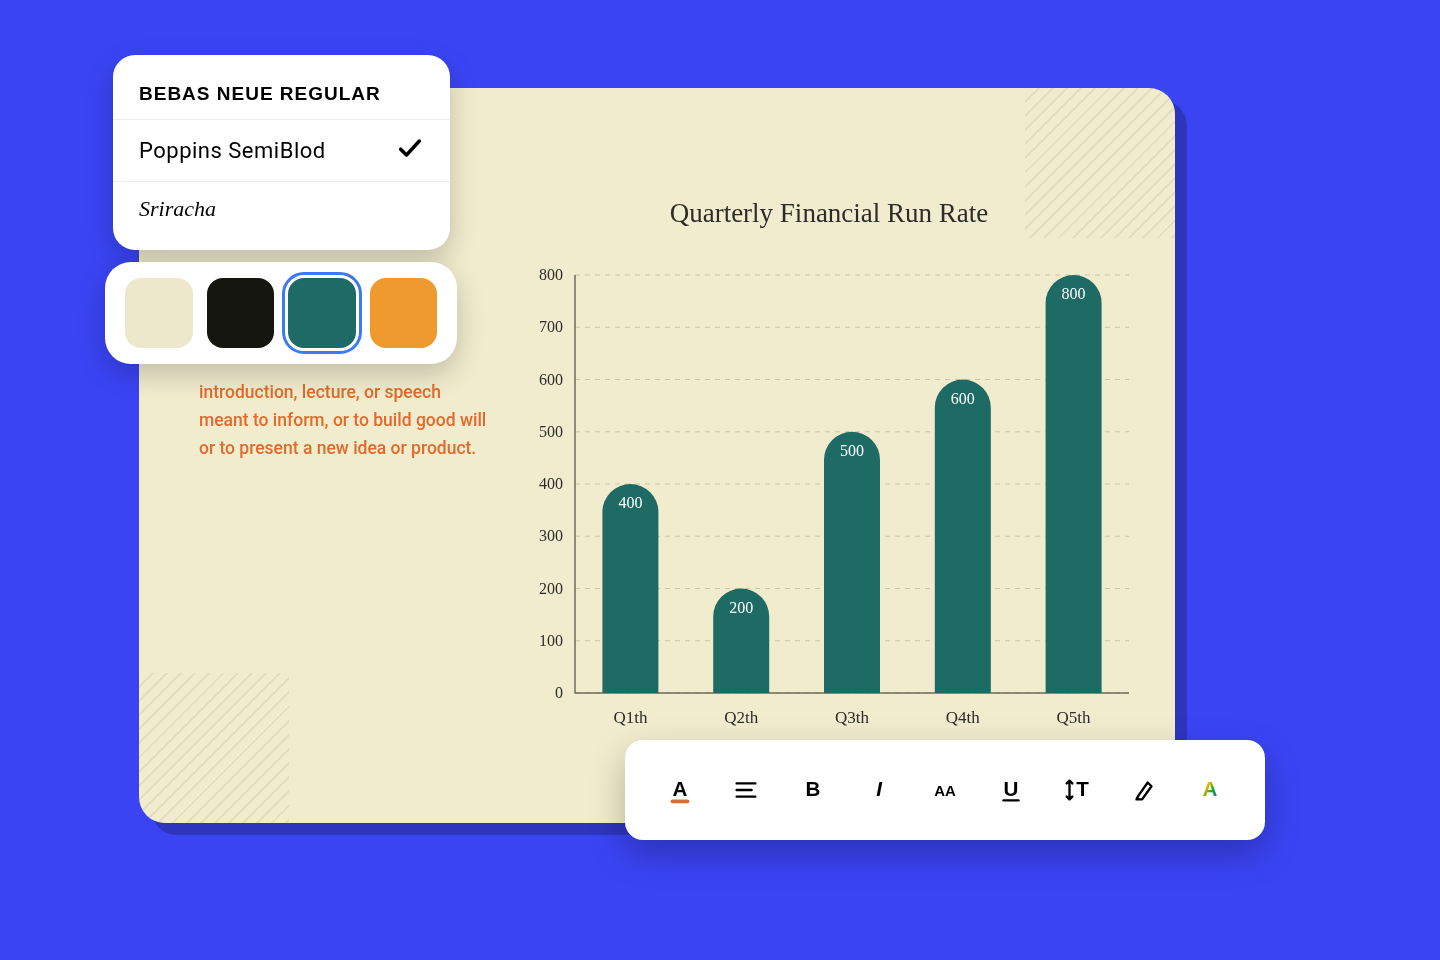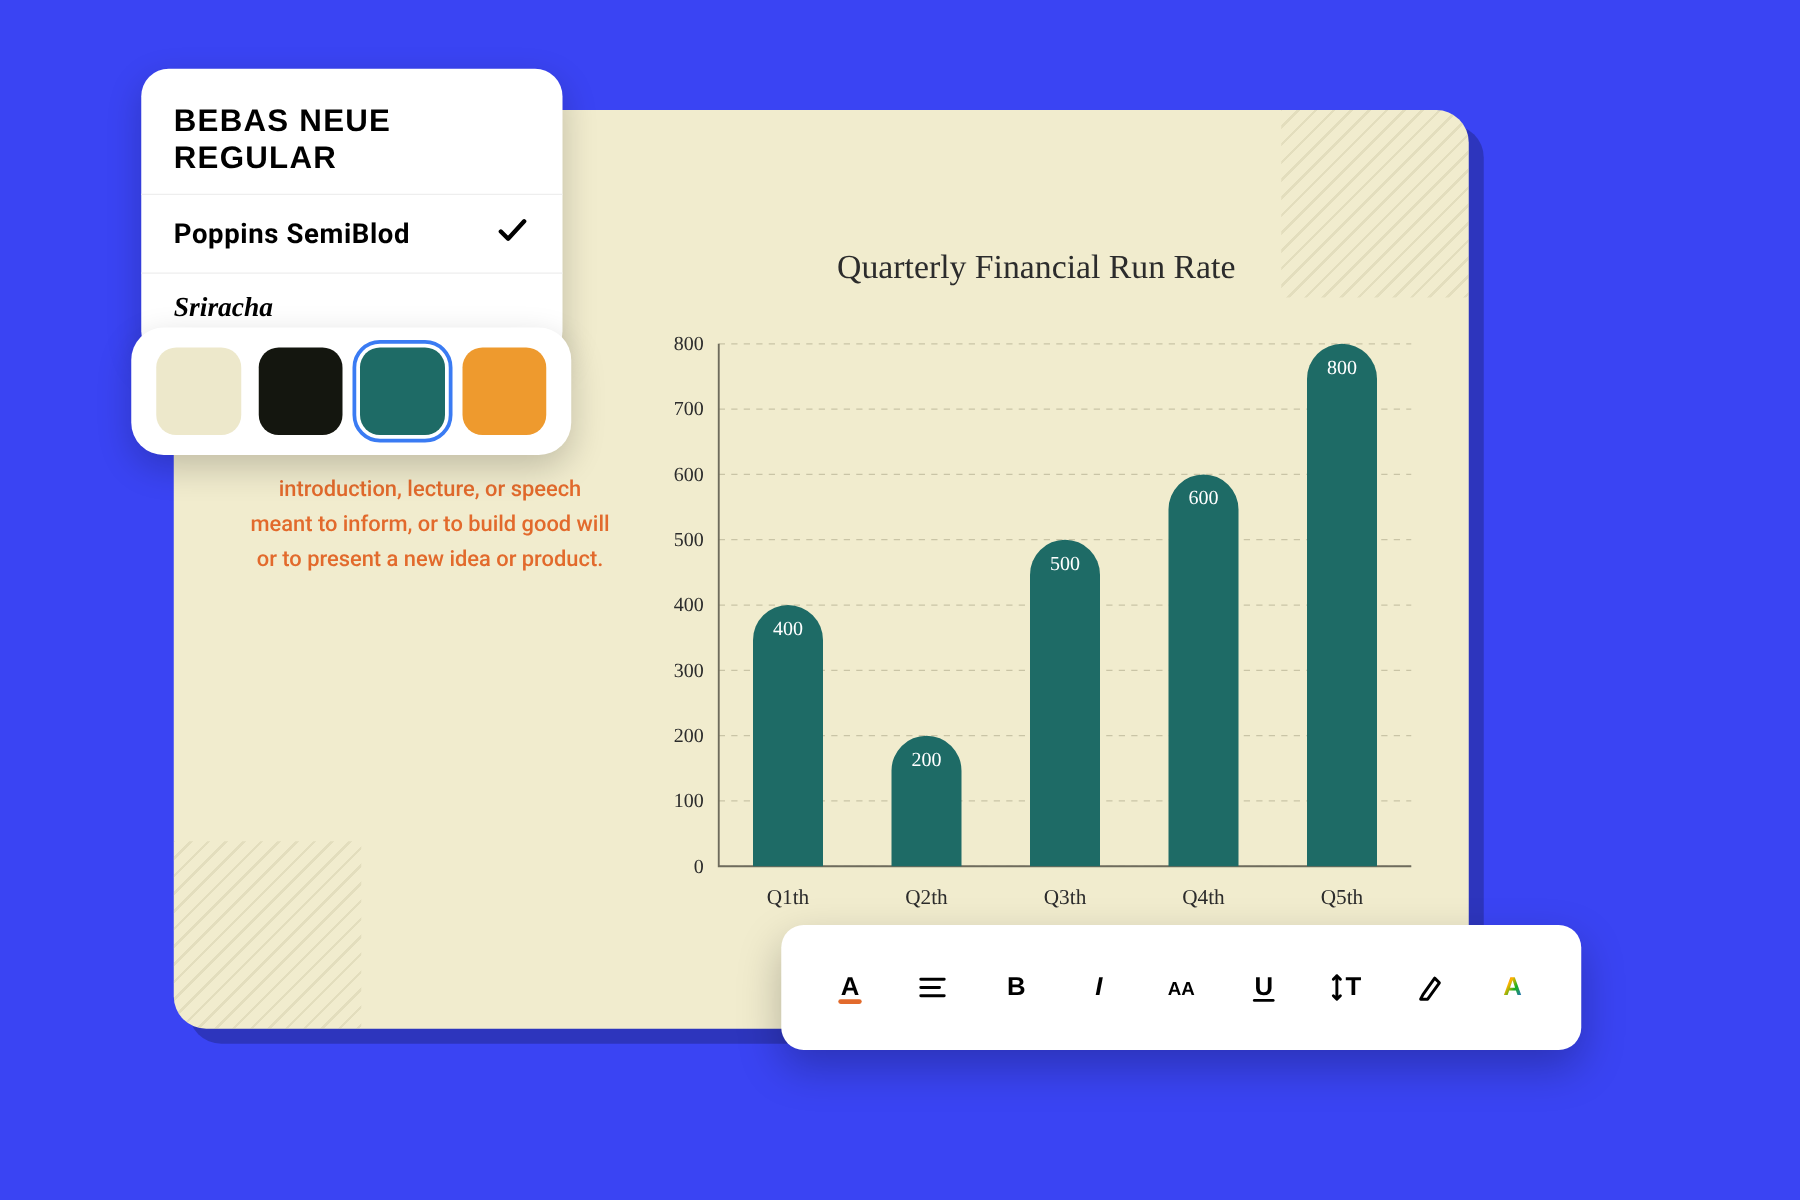--- a/index.html
+++ b/index.html
@@ -40,21 +40,20 @@
 
   .body-text {
     position: absolute;
     left: 60px;
     top: 290px;
     width: 290px;
     color: #E26A2C;
     font-size: 17.5px;
     line-height: 1.6;
     font-weight: 500;
-    text-align: center;
   }
   .body-text p { margin-bottom: 22px; }
 
   
   .chart-wrap {
     position: absolute;
     left: 380px;
     top: 110px;
     width: 620px;
   }
@@ -80,23 +79,23 @@
   }
   .font-item {
     padding: 14px 26px;
     font-size: 22px;
     border-bottom: 1px solid #eee;
     display: flex;
     justify-content: space-between;
     align-items: center;
   }
   .font-item:last-child { border-bottom: none; }
-  .font-item.bebas   { font-family: Impact, 'Arial Black', sans-serif; text-transform: uppercase; letter-spacing: 1px; font-weight: 600; font-size: 25px; }
-  .font-item.poppins { font-weight: 700; letter-spacing: .5px; }
-  .font-item.sriracha{ font-style: italic; font-family: 'Comic Sans MS', cursive; font-weight: 700; }
+  .font-item.bebas   { font-family: Impact, 'Arial Black', sans-serif; text-transform: uppercase; letter-spacing: 1px; font-weight: 600; font-size: 19px; }
+  .font-item.poppins { font-weight: 400; letter-spacing: .5px; }
+  .font-item.sriracha{ font-style: italic; font-family: 'Comic Sans MS', cursive; font-weight: 400; }
   .check-icon svg { width: 28px; height: 28px; }
 
   
   .color-picker {
     position: absolute;
     left: 105px;
     top: 262px;
     width: 352px;
     background: #fff;
     border-radius: 26px;

